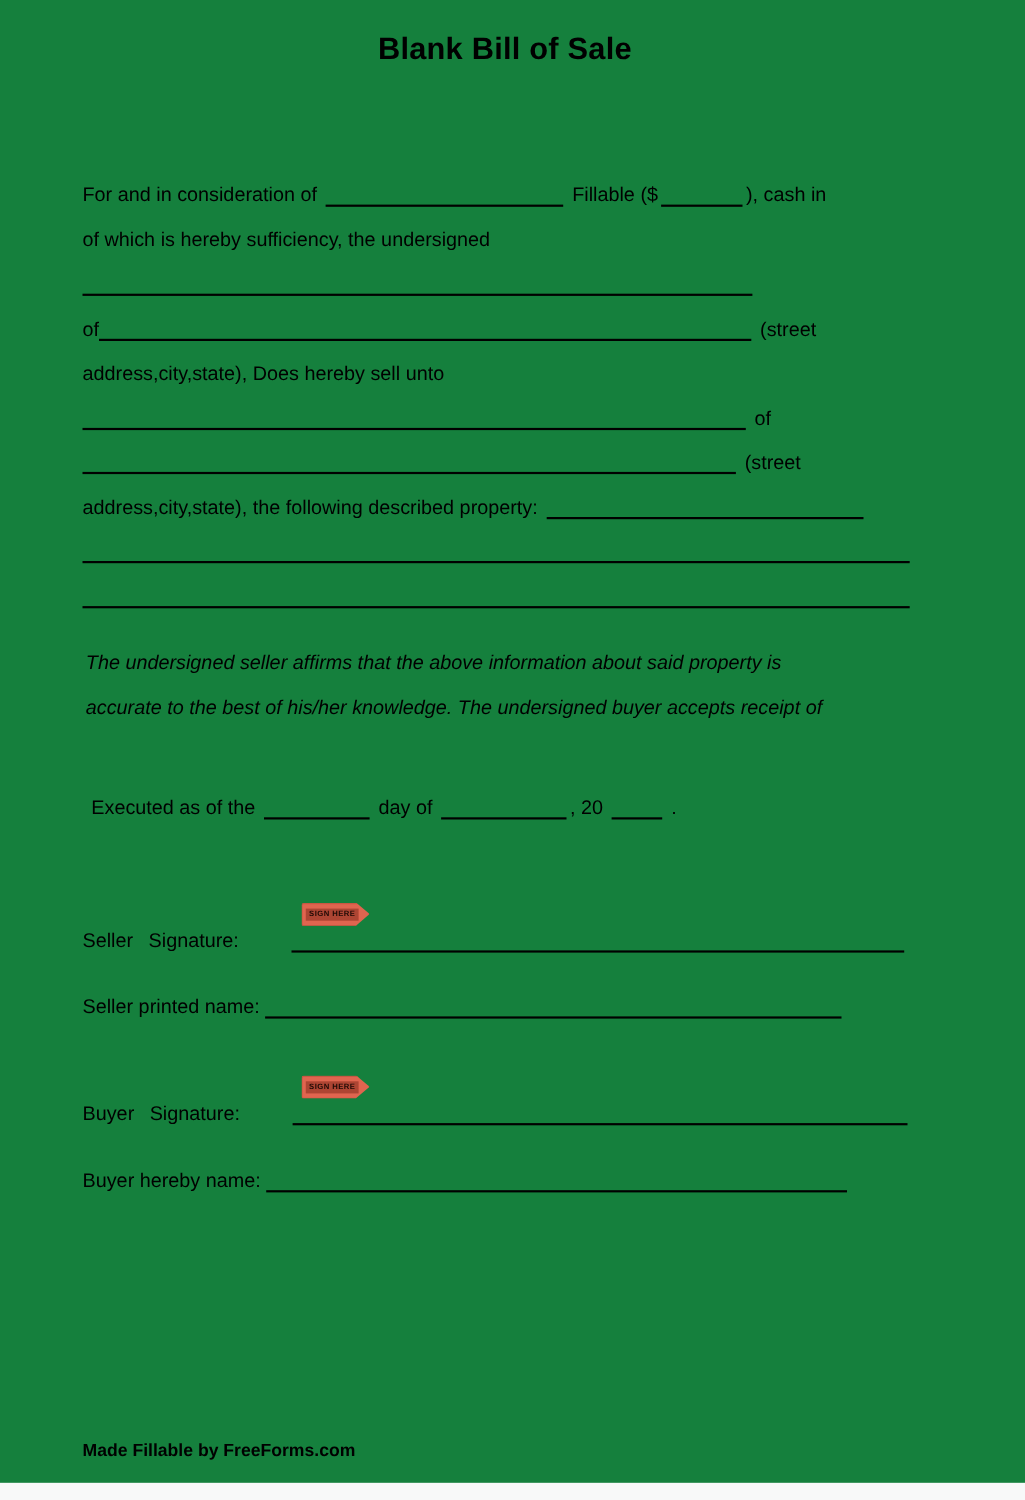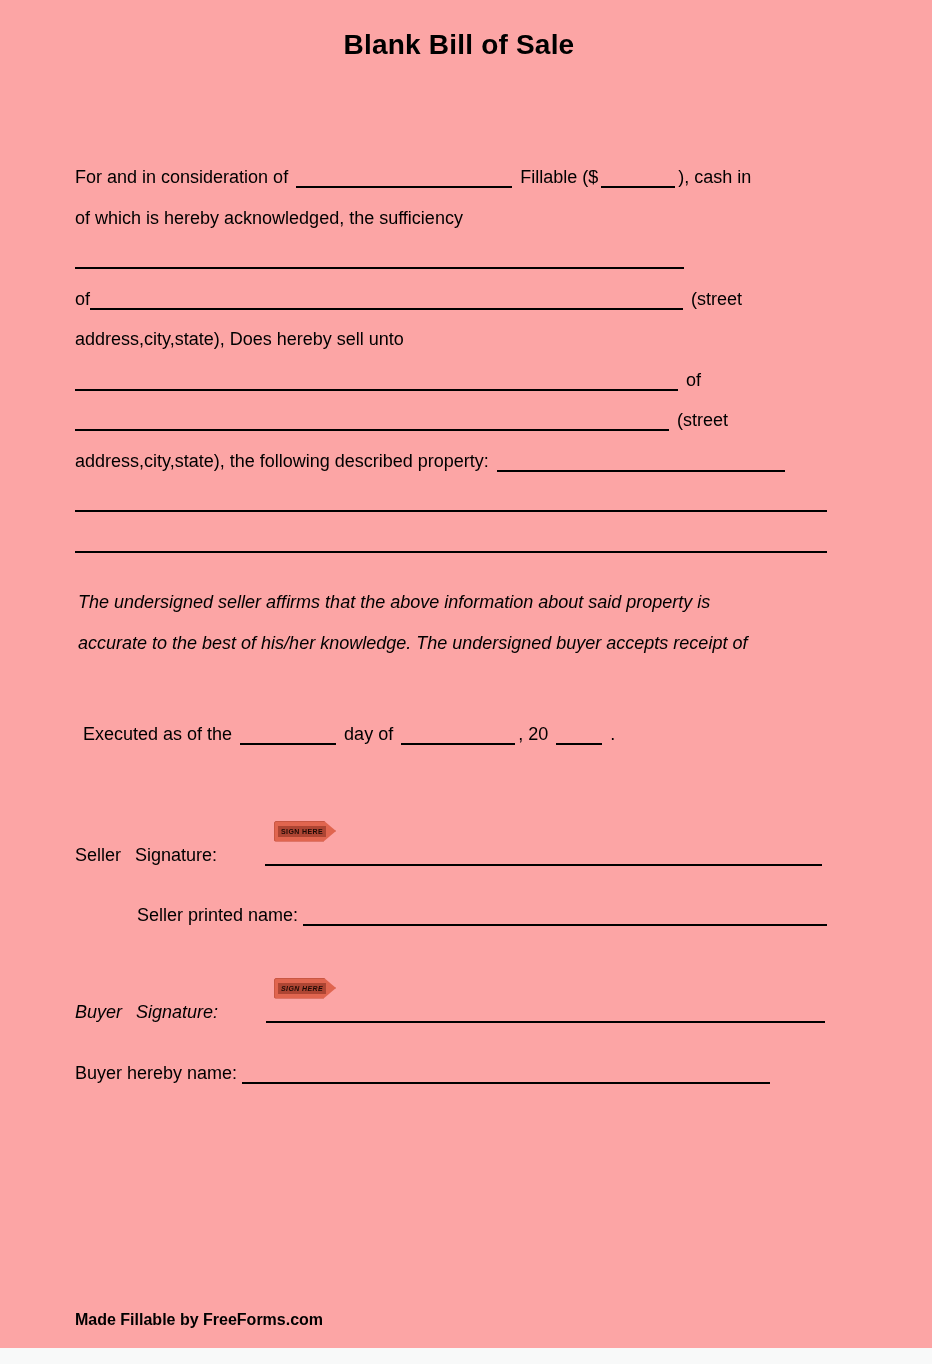--- a/index.html
+++ b/index.html
@@ -1,21 +1,21 @@
 <!DOCTYPE html>
 <html><head>
 <meta charset="utf-8">
 <style>
   * { margin:0; padding:0; box-sizing:border-box; }
   html,body { background:#ffffff; }
   .page {
     position:relative;
     width:932px;
     height:1364px;
-    background:#fca5a5;
+    background:#15803d;
     font-family:"Liberation Sans", sans-serif;
     color:#000000;
     overflow:hidden;
   }
   .doc-title {
     position:absolute;
     top:28px; left:0; right:14px;
     text-align:center;
     font-size:28px;
     font-weight:bold;
@@ -55,22 +55,22 @@
   .w46  { width:46px; }
   .sig-blank   { width:557px; margin-left:48px; }
   .sig-blank-b { width:559px; margin-left:48px; }
   .print-blank   { width:524px; margin-left:5px; }
   .print-blank-b { width:528px; margin-left:5px; }
 
   #p1 { margin-top:157px; }
   #affirm { margin-top:20px; padding-left:3px;font-style:italic; }
   #executed { margin-top:51px; padding-left:8px; }
   #seller-sig-row { margin-top:80px; position:relative; }
-  #seller-print-row { margin-top:20px;text-align:right; }
-  #buyer-sig-row { margin-top:56px; position:relative;font-style:italic; }
+  #seller-print-row { margin-top:20px; }
+  #buyer-sig-row { margin-top:56px; position:relative; }
   #buyer-print-row { margin-top:21px; }
   .sig-word-gap { margin-left:14px; }
 
   .sign-tag {
     position:absolute;
     left:199px; top:-14px;
     width:62px; height:21px;
     background:#e0654f;
     border:1px solid #c95743;
     border-radius:2px;
@@ -111,21 +111,21 @@
 <div class="page">
 
   <h1 class="doc-title">Blank Bill of Sale</h1>
 
   <div class="content">
 
     <div class="line" id="p1">
       <span>For and in consideration of </span><span class="blank w216"></span><span> Fillable ($</span><span class="blank w74"></span><span>), cash in</span>
     </div>
     <div class="line">
-      <span>of which is hereby acknowledged, the sufficiency</span>
+      <span>of which is hereby sufficiency, the undersigned</span>
     </div>
 
     <div class="line">
       <span class="blank w609 ml0"></span>
     </div>
     <div class="line">
       <span>of</span><span class="blank w593 ml0"></span><span> (street</span>
     </div>
     <div class="line">
       <span>address,city,state), Does hereby sell unto</span>

